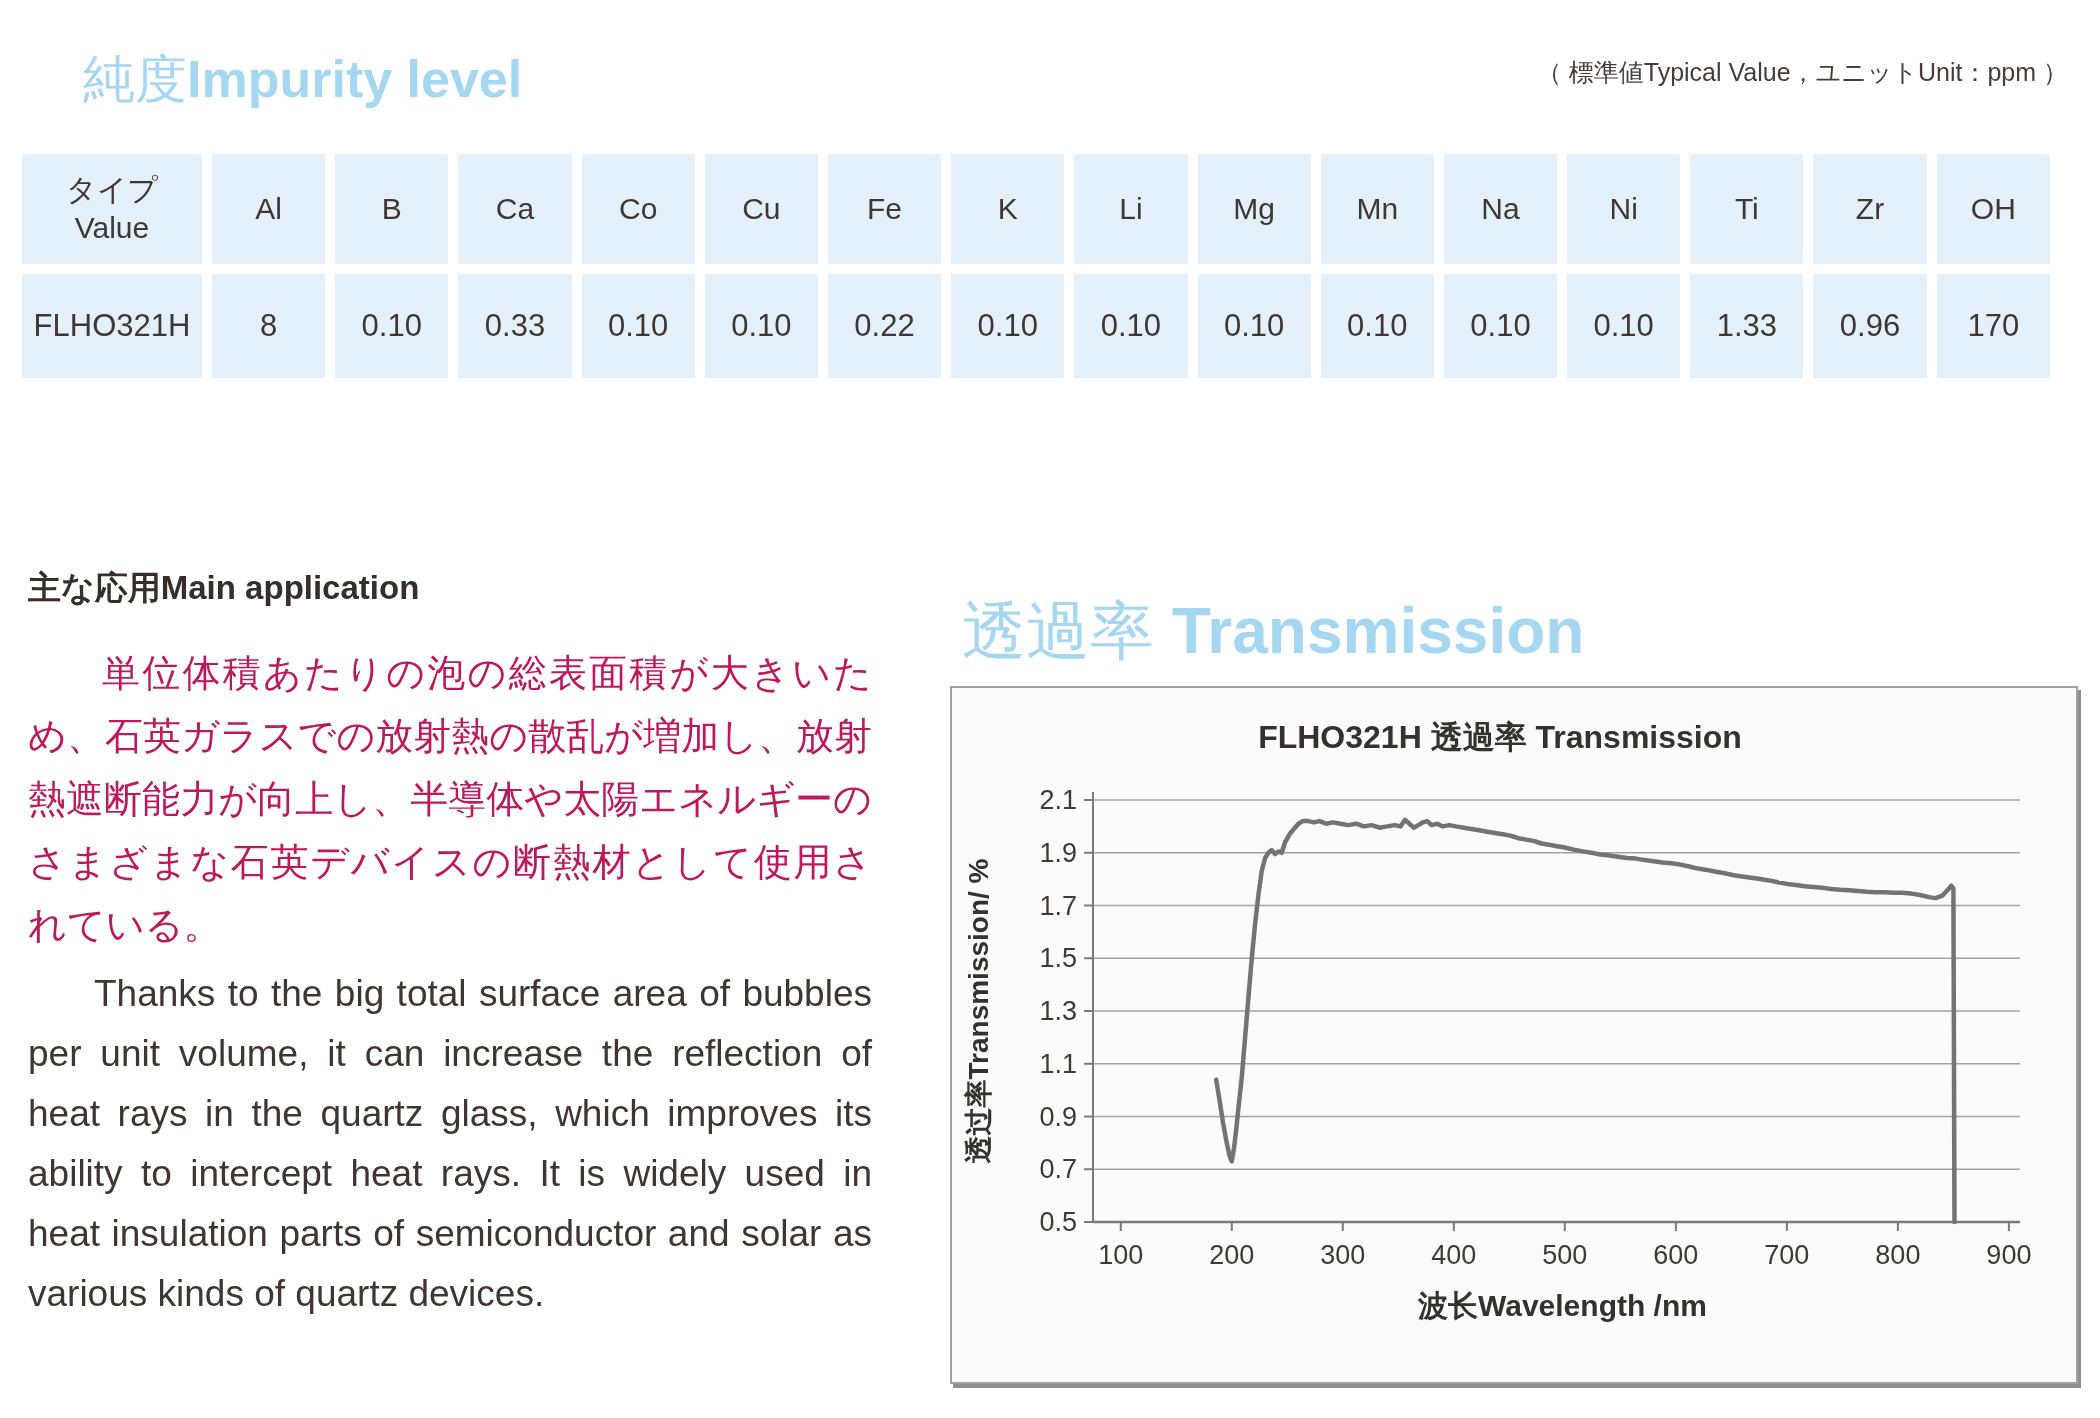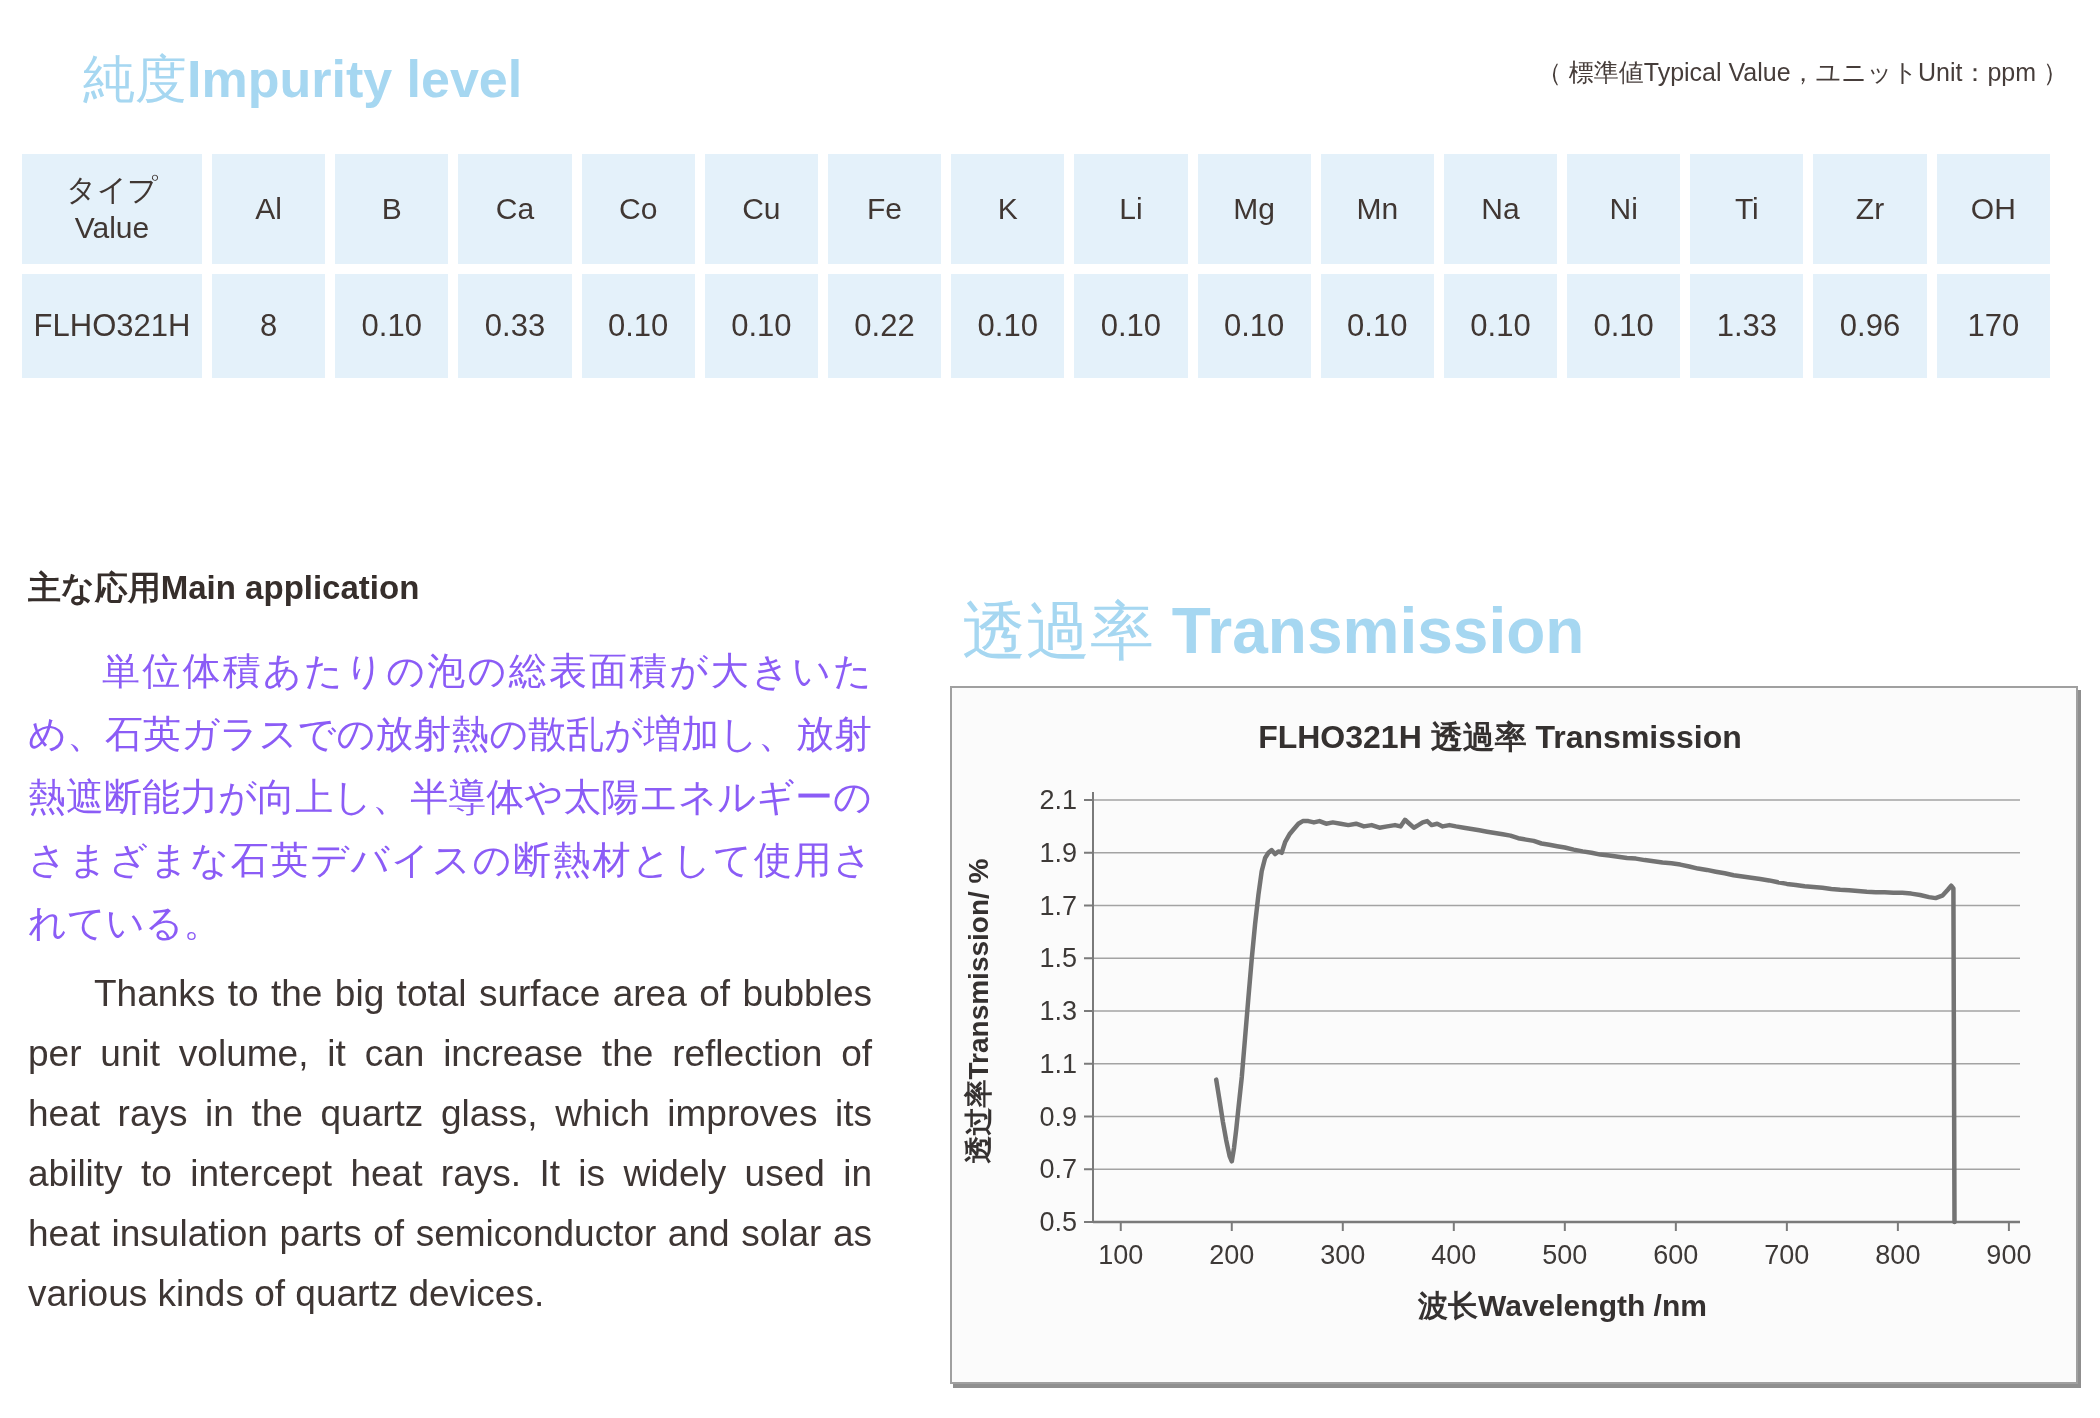--- a/index.html
+++ b/index.html
@@ -30,22 +30,21 @@
   table.impurity th { height:110px; font-size:30px; line-height:38px; }
   table.impurity td { height:104px; font-size:31px;margin-left:25px; }
   
   .app-heading {
     position:absolute; left:28px; top:566px;
     font-size:33px; font-weight:700; color:#362e2b; white-space:nowrap;
   }
   .para-jp {
     position:absolute; left:28px; top:642px; width:844px;
     font-size:38px; line-height:63px; text-align:justify; text-indent:74px;
-    color:#8b5cf6;
-    font-family:Liberation Mono, monospace;
+    color:#be185d;
   }
   .para-en {
     position:absolute; left:28px; top:964px; width:844px;
     font-size:37px; line-height:60px; text-align:justify; text-indent:66px;
     color:#3e3634;
   }
   
   .trans-heading {
     position:absolute; left:962px; top:598px;
     font-size:64px; line-height:66px; color:#a6d7f1; white-space:nowrap;

